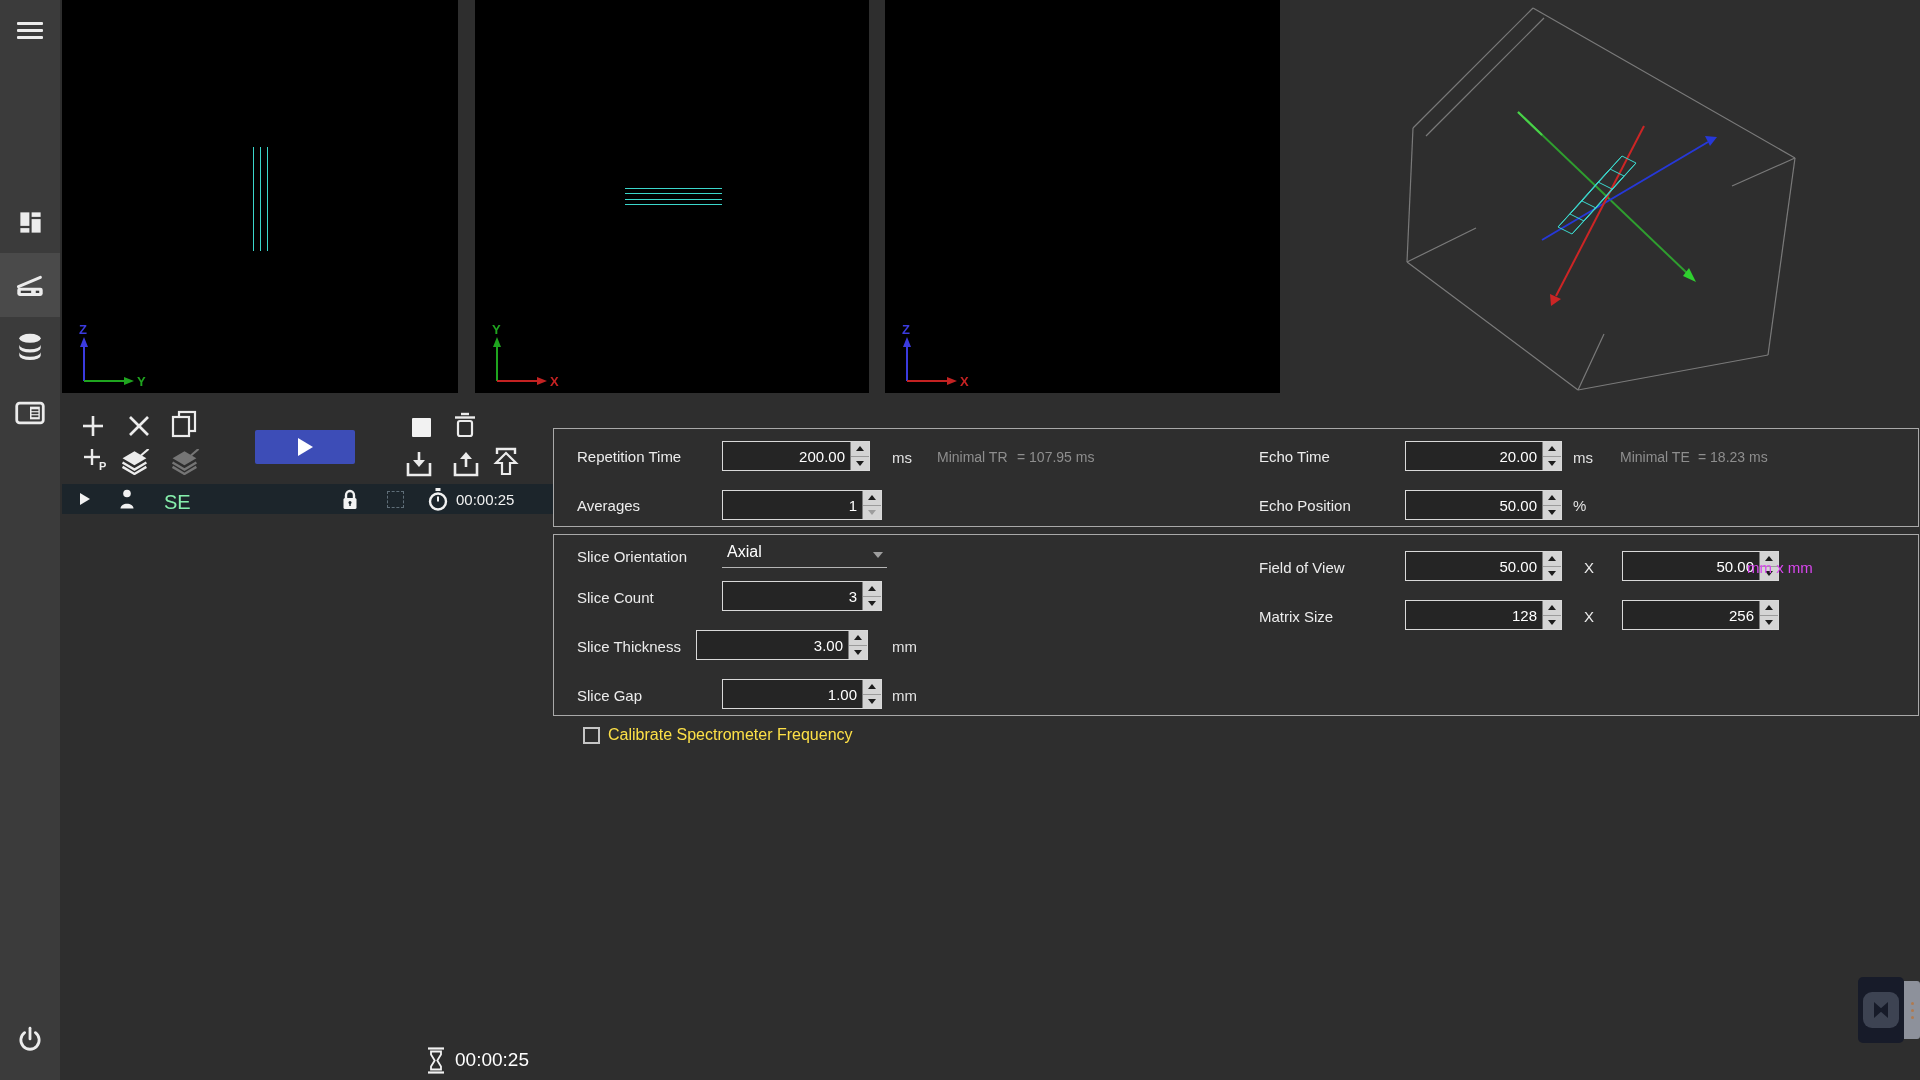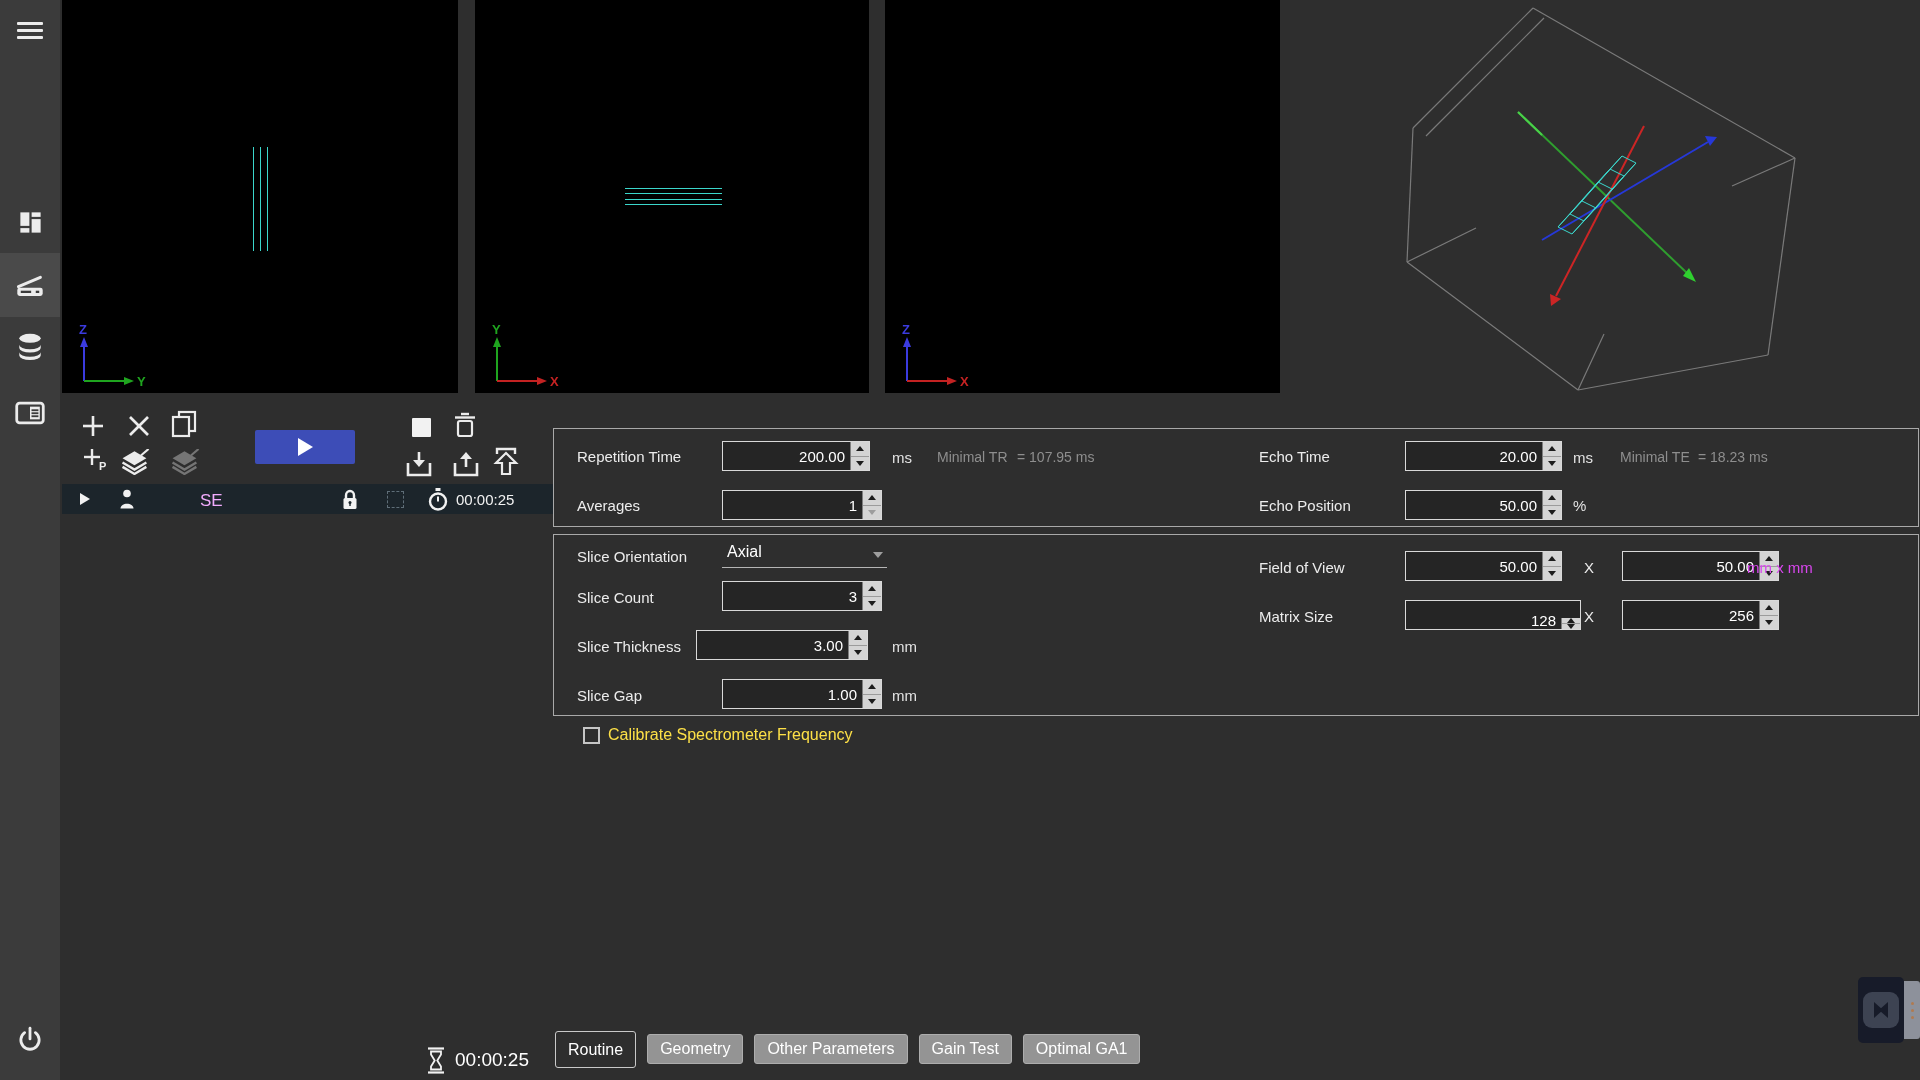--- a/index.html
+++ b/index.html
@@ -26,21 +26,21 @@
 
   
   .tbtn { position:absolute; display:flex; align-items:center; justify-content:center; cursor:pointer; }
   #play-btn { left:255px; top:430px; width:100px; height:34px; background:#3d4db7; border-radius:2px; }
   #play-btn .tri { width:0; height:0; border-top:9px solid transparent; border-bottom:9px solid transparent; border-left:15px solid #fff; }
   #stop-btn { left:412px; top:418px; width:19px; height:19px; background:#f2f2f2; border-radius:1px; }
 
   
   #seq-row { left:62px; top:484px; width:491px; height:30px; background:#1c252b; }
   #seq-row .seq-play { position:absolute; left:18px; top:9px; width:0; height:0; border-top:6px solid transparent; border-bottom:6px solid transparent; border-left:10px solid #f2f2f2; }
-  #seq-row .seq-name { position:absolute; left:102px; top:7px; font-size:17px; color:#f0abfc;margin-left:36px; }
+  #seq-row .seq-name { position:absolute; left:102px; top:7px; font-size:20px; color:#86efac; }
   #seq-row .seq-dashed { position:absolute; left:325px; top:7px; width:17px; height:17px; border:1.5px dashed #5f6e78; }
   #seq-row .seq-time { position:absolute; left:394px; top:7px; font-size:15px; color:#f2f2f2; }
 
   
   .group { position:absolute; border:1px solid #a9a9a9; }
   #group1 { left:553px; top:428px; width:1366px; height:99px; }
   #group2 { left:553px; top:534px; width:1366px; height:182px; }
   .plabel { position:absolute; font-size:15px; color:#ececec; white-space:nowrap; }
   .punit  { position:absolute; font-size:15px; color:#e2e2e2; white-space:nowrap; }
   .psep   { position:absolute; font-size:15px; color:#ececec; }
@@ -429,21 +429,21 @@
           <i class="tri-up"></i>
         </div>
       <div class="spin-btn">
           <i class="tri-down"></i>
         </div>
     </div>
   </div>
   <span class="punit" style="left:1747px;top:559px;color:#d946ef;">mm x mm</span>
 
   <span class="plabel" style="left:1259px;top:608px;">Matrix Size</span>
-  <div class="pfield" style="left:1405px;top:600px;width:176px;align-items:flex-end;">
+  <div class="pfield" style="left:1405px;top:600px;width:157px;">
     <input value="128" style="">
     <div class="spin">
       <div class="spin-btn">
           <i class="tri-up"></i>
         </div>
       <div class="spin-btn">
           <i class="tri-down"></i>
         </div>
     </div>
   </div>
@@ -465,27 +465,20 @@
     <span id="calib-label">Calibrate Spectrometer Frequency</span>
   </div>
 
   <svg class="abs" style="left:427px;top:1047px;" width="18" height="27" viewBox="0 0 18 27">
     <line x1="1" y1="1.5" x2="17" y2="1.5" stroke="#f2f2f2" stroke-width="2.2"></line>
     <line x1="1" y1="25.5" x2="17" y2="25.5" stroke="#f2f2f2" stroke-width="2.2"></line>
     <path d="M4 4.5 H14 V7.5 L10.3 13.5 L14 19.5 V22.5 H4 V19.5 L7.7 13.5 L4 7.5 Z" stroke="#f2f2f2" stroke-width="1.8" fill="none"></path>
   </svg>
   <span id="bottom-time">00:00:25</span>
 
-  <div id="tabs">
-    <div class="tab active">Routine</div>
-    <div class="tab">Geometry</div>
-    <div class="tab">Other Parameters</div>
-    <div class="tab">Gain Test</div>
-    <div class="tab">Optimal GA1</div>
-  </div>
 
   <div id="capture-widget">
     <div class="cap-icon">
       <svg width="36" height="36" viewBox="0 0 36 36">
         <polygon points="11,10 11,26 20,18" fill="#171b29"></polygon>
         <polygon points="25,10 25,26 16,18" fill="#171b29"></polygon>
       </svg>
     </div>
   </div>
   <div id="capture-strip">

